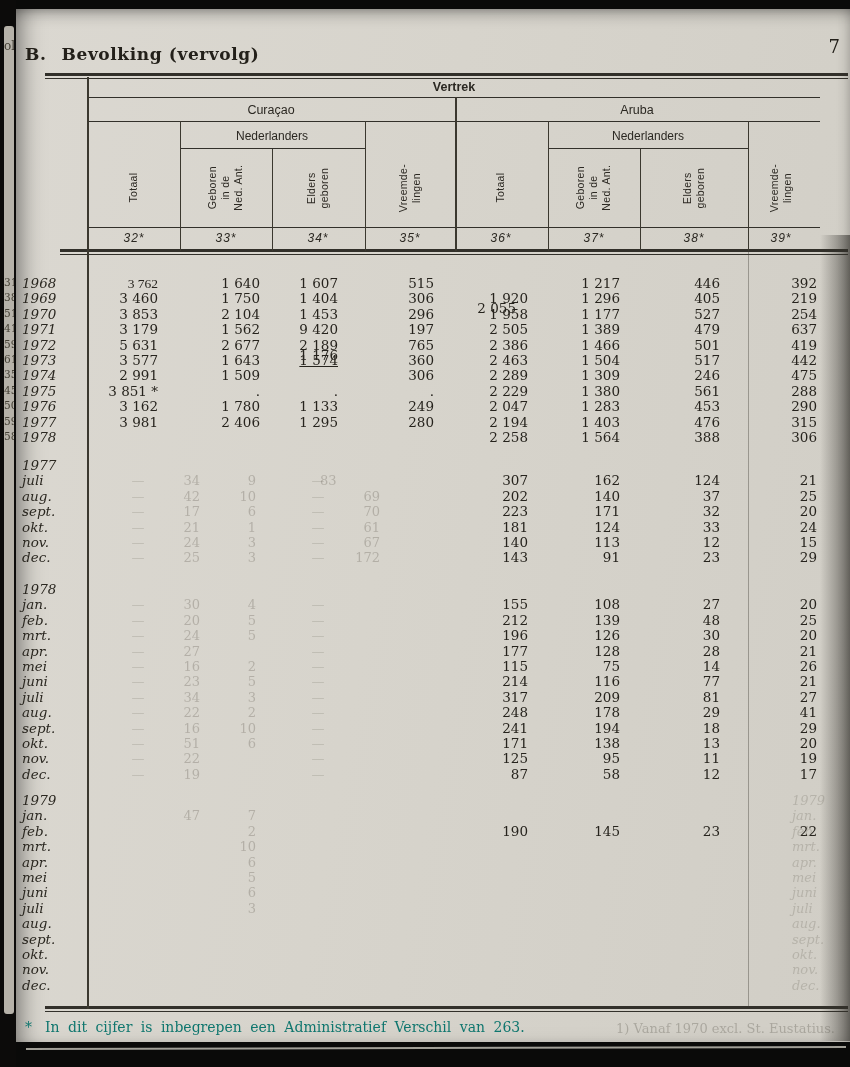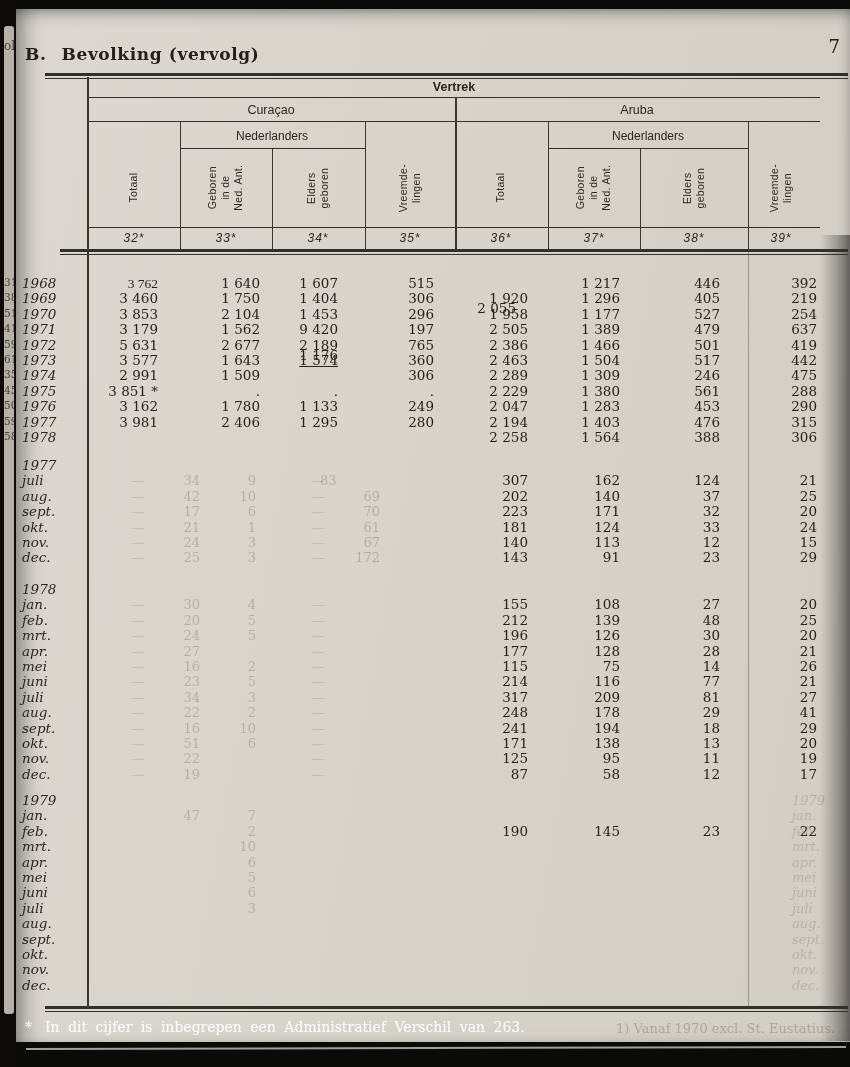--- a/index.html
+++ b/index.html
@@ -44,21 +44,21 @@
   .stub{position:absolute;font-style:italic;font-size:13.5px;color:#2a2720;
          height:16px;line-height:15.4px;white-space:nowrap;}
 
   .ghost{position:absolute;font-size:13px;line-height:15.4px;color:rgba(95,90,78,0.30);
          white-space:nowrap;}
   .ghost.dim{color:rgba(95,90,78,0.22);}
   .ghost.lbl{font-style:italic;color:rgba(95,90,78,0.24);}
   #ghost-note{position:absolute;left:545px;top:1021px;width:290px;text-align:right;
          font-size:13px;color:rgba(80,76,66,0.30);}
 
-  #footnote{position:absolute;left:25px;top:1019px;font-size:14px;color:#ffffff;
+  #footnote{position:absolute;left:25px;top:1019px;font-size:14px;color:#0f766e;
          word-spacing:4px;}
   #footnote .fm{display:inline-block;width:20px;}
 </style>
 </head>
 <body>
 
 <div id="paper"></div>
 <div id="right-shade"></div>
 <div id="spine">
   <div id="spine-sliver">

